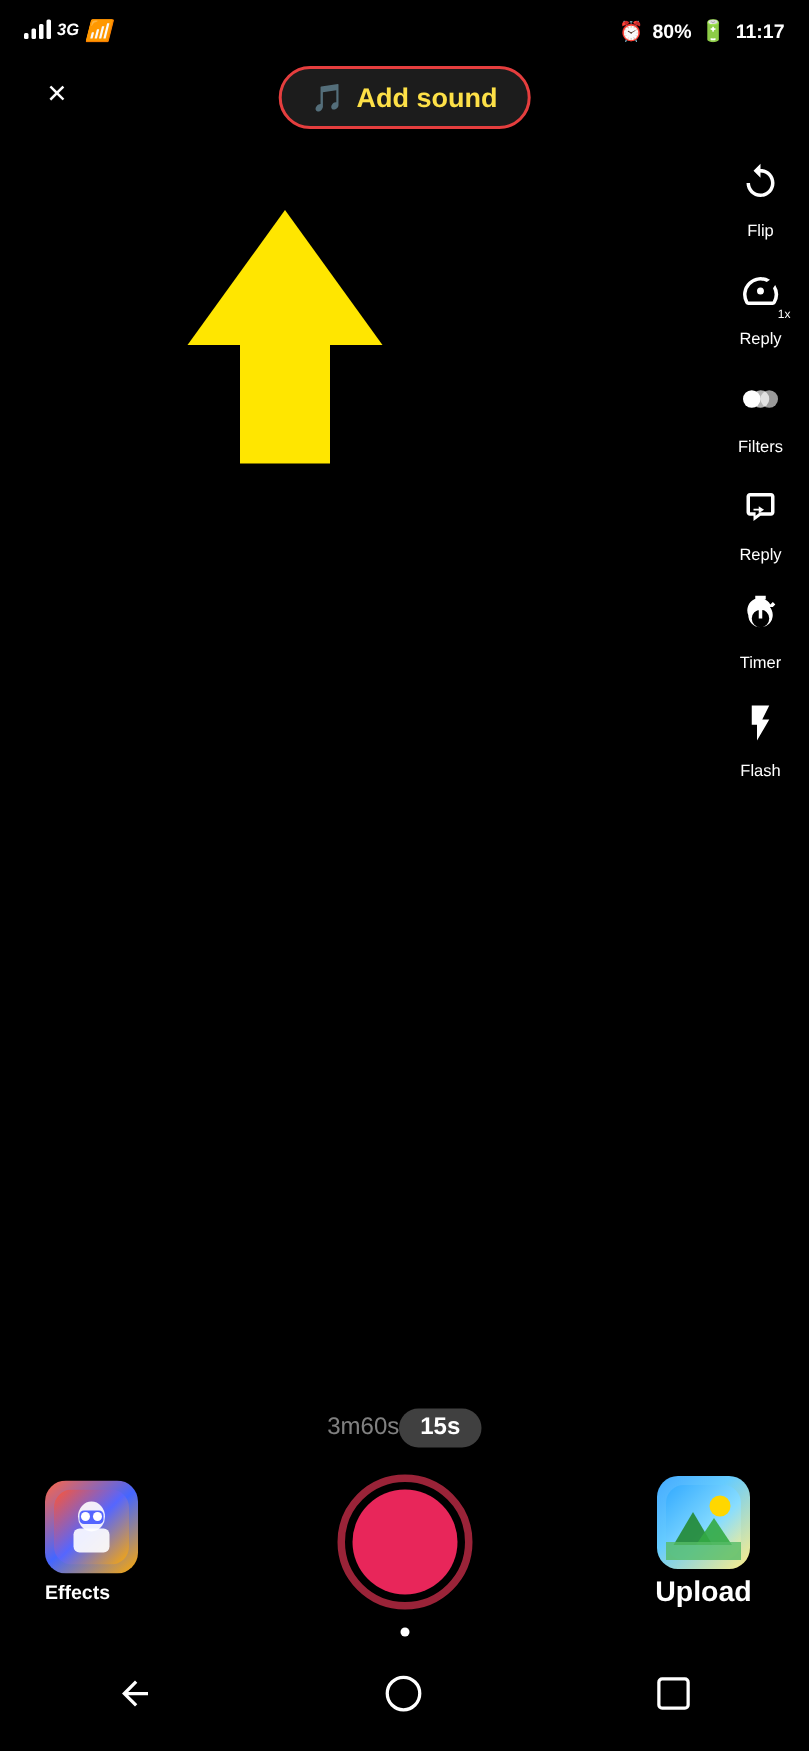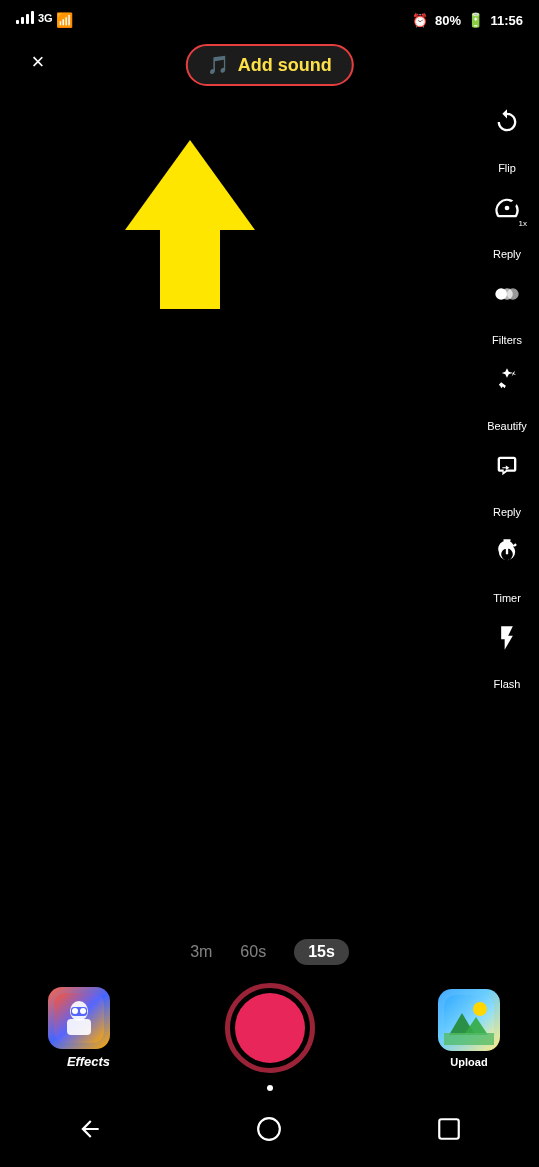--- a/index.html
+++ b/index.html
@@ -16,23 +16,25 @@
     
     .status-bar {
       display: flex;
       justify-content: space-between;
       align-items: center;
       padding: 8px 16px 4px;
       height: 36px;
     }
     .status-left {
       display: flex;
+      align-items: center;
       gap: 4px;
       font-size: 12px;
       font-weight: 600;
+      font-style: italic;
     }
     .status-right {
       display: flex;
       align-items: center;
       gap: 6px;
       font-size: 13px;
       font-weight: 600;
     }
     .signal-bars {
       display: flex;
@@ -111,21 +113,21 @@
     .ctrl-icon {
       width: 44px;
       height: 44px;
       display: flex;
       align-items: center;
       justify-content: center;
     }
     .ctrl-label {
       font-size: 11px;
       color: #fff;
-      margin-top: 18px;
+      margin-top: 4px;
       text-align: center;
     }
     .ctrl-icon svg {
       width: 28px;
       height: 28px;
       fill: #fff;
     }
 
     
     .yellow-arrow {
@@ -161,21 +163,20 @@
       bottom: 0;
       left: 0;
       right: 0;
     }
 
     
     .duration-row {
       display: flex;
       justify-content: center;
       align-items: center;
-      gap: 28px;
       padding: 12px 0 10px;
     }
     .dur-option {
       font-size: 16px;
       color: rgba(255,255,255,0.5);
       cursor: pointer;
     }
     .dur-option.active {
       background: rgba(255,255,255,0.25);
       color: #fff;
@@ -189,24 +190,23 @@
       display: flex;
       align-items: center;
       justify-content: space-between;
       padding: 8px 30px 12px;
     }
 
     
     .effects-item {
       display: flex;
       flex-direction: column;
-      align-items: flex-end;
+      align-items: flex-start;
       cursor: pointer;
       width: 80px;
-      font-style: italic;
     }
     .effects-icon {
       width: 62px;
       height: 62px;
       border-radius: 14px;
       overflow: hidden;
       background: linear-gradient(135deg, #e55 20%, #4488ff 60%, #ff8800 100%);
       display: flex;
       align-items: center;
       justify-content: center;
@@ -263,21 +263,21 @@
       height: 62px;
       border-radius: 14px;
       background: linear-gradient(135deg, #44aaff 0%, #66ccff 40%, #ffee88 100%);
       display: flex;
       align-items: center;
       justify-content: center;
       position: relative;
       overflow: hidden;
     }
     .upload-label {
-      font-size: 11px;
+      font-size: 19px;
       color: #fff;
       font-weight: 600;
       margin-top: 5px;
     }
 
     
     .tab-row {
       display: flex;
       justify-content: center;
       align-items: center;
@@ -352,21 +352,21 @@
       <div class="signal-bar" style="height:10px"></div>
       <div class="signal-bar" style="height:13px"></div>
     </div>
     <span style="font-size:11px">3G</span>
     <span style="font-size:14px">📶</span>
   </div>
   <div class="status-right">
     <span style="font-size:13px">⏰</span>
     <span>80%</span>
     <span style="font-size:14px">🔋</span>
-    <span>11:56</span>
+    <span>11:17</span>
   </div>
 </div>
 
 <div class="close-btn">
   <span class="close-x">×</span>
 </div>
 
 <div class="add-sound-btn">
   <span class="music-note">🎵</span>
   <span class="label">Add sound</span>
@@ -404,28 +404,20 @@
     <div class="ctrl-icon">
       <svg viewBox="0 0 24 24" xmlns="http://www.w3.org/2000/svg">
         <circle cx="7" cy="12" r="5"></circle>
         <circle cx="17" cy="12" r="5" opacity="0.6"></circle>
         <circle cx="12" cy="12" r="5" opacity="0.7"></circle>
       </svg>
     </div>
     <span class="ctrl-label">Filters</span>
   </div>
 
-  <div class="ctrl-item">
-    <div class="ctrl-icon">
-      <svg viewBox="0 0 24 24" xmlns="http://www.w3.org/2000/svg">
-        <path d="M7 14l-2 2 1.5 1.5L7 19l1.5-1.5L10 19l1-2zM19 4l-1 2.5L20 8l-2.5-1L16 9l1-2.5L14.5 5l2.5 1zM12 2l1.5 3 3 1-3 1-1.5 3-1.5-3-3-1 3-1z"></path>
-      </svg>
-    </div>
-    <span class="ctrl-label">Beautify</span>
-  </div>
 
   <div class="ctrl-item">
     <div class="ctrl-icon">
       <svg viewBox="0 0 24 24" xmlns="http://www.w3.org/2000/svg">
         <path d="M18 4H6C4.9 4 4 4.9 4 6v9c0 1.1.9 2 2 2h2v3l4-3h6c1.1 0 2-.9 2-2V6c0-1.1-.9-2-2-2zm0 11H11.8l-.8.6-1.8 1.35V15H6V6h12v9z"></path>
         <path d="M8 13h3v-1.5l3 2-3 2V14H8z" fill="#fff"></path>
       </svg>
     </div>
     <span class="ctrl-label">Reply</span>
   </div>

